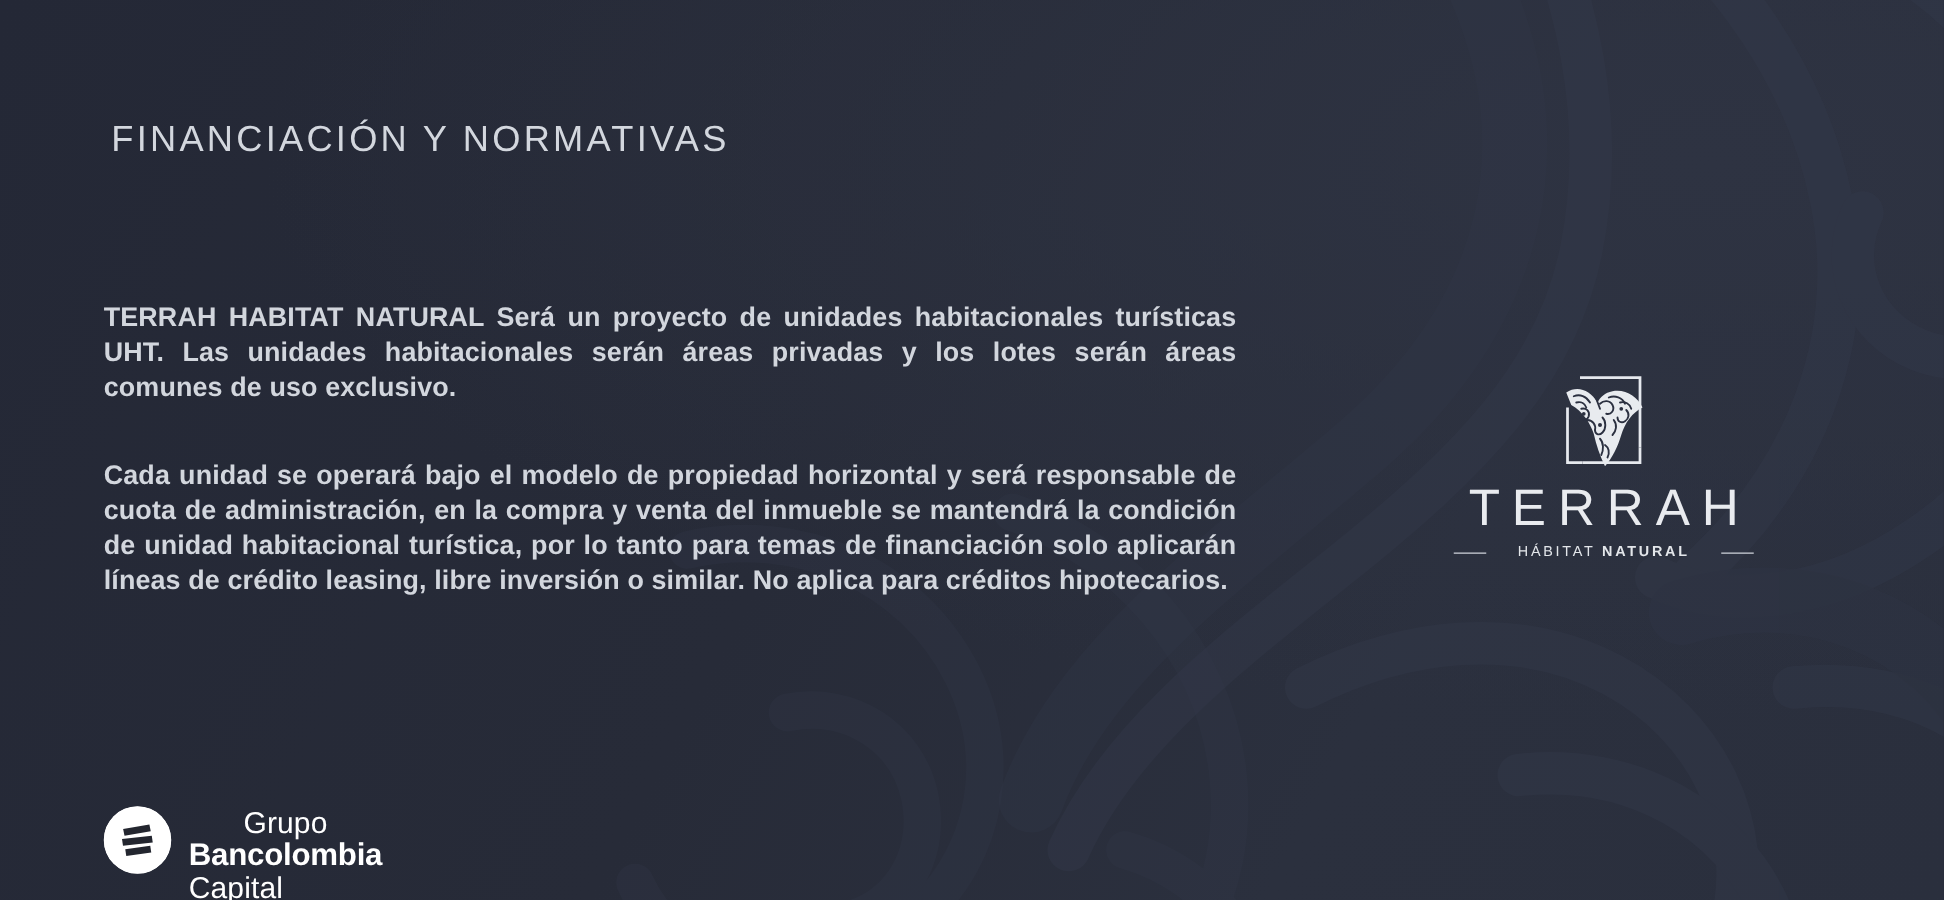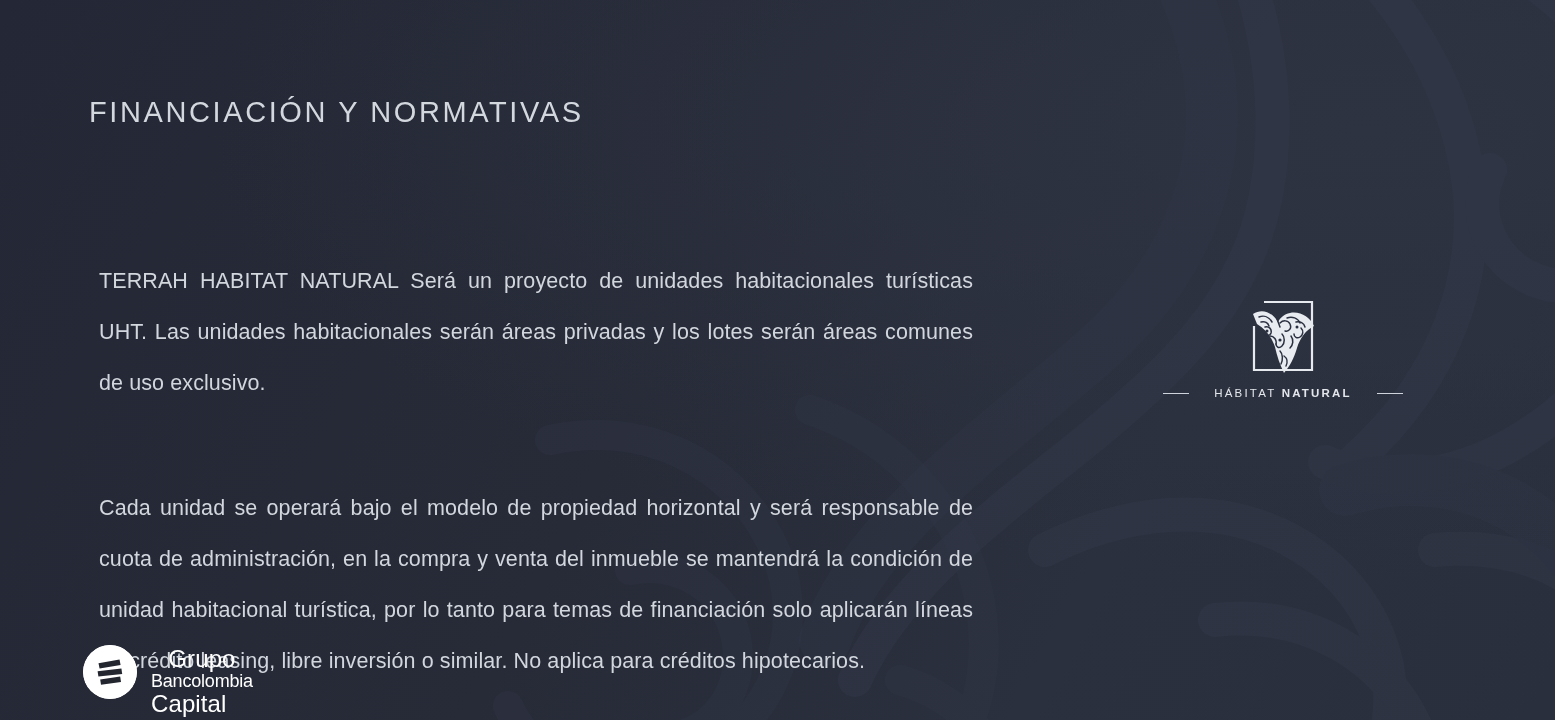--- a/index.html
+++ b/index.html
@@ -70,27 +70,28 @@
   }
 
   .body-copy {
     position: absolute;
     left: 0;
     top: 240px;
     width: 906px;
   }
 
   .body-copy p {
-    margin: 16px;
+    margin: 0;
     font-size: 21.5px;
-    line-height: 51px;
+    line-height: 28px;
     color: #d2d6dd;
     text-align: justify;
     text-justify: inter-word;
     letter-spacing: 0.1px;
+    font-weight: bold;
   }
   .body-copy p.last-line-left {
     text-align-last: left;
   }
   .para-gap { height: 42px; }
 
   
   .bancolombia {
     position: absolute;
     left: 83px;
@@ -117,22 +118,22 @@
     padding-top: 2px;
   }
   .banco-grupo {
     font-size: 24px;
     font-weight: 400;
     color: #ffffff;
     letter-spacing: 0.1px;
     text-align: center;
   }
   .banco-name {
-    font-size: 18px;
-    font-weight: 400;
+    font-size: 25px;
+    font-weight: 700;
     color: #ffffff;
     letter-spacing: -0.2px;
     margin-top: 1px;
   }
   .banco-capital {
     font-size: 24px;
     font-weight: 400;
     color: #ffffff;
     letter-spacing: 0.1px;
     margin-top: 1px;
@@ -280,20 +281,21 @@
           </g>
           <g fill="#2b3040">
             <circle cx="23" cy="35" r="1.5"></circle>
             <circle cx="53" cy="31" r="1.5"></circle>
             <circle cx="36" cy="44" r="1.6"></circle>
           </g>
         </g>
       </svg>
     </div>
 
+    <div class="terrah-word">TERRAH</div>
 
     <div class="terrah-sub">
       <span class="terrah-rule"></span>
       <span class="terrah-sub-text">
         <span>HÁBITAT</span>
         <span class="nat">NATURAL</span>
       </span>
       <span class="terrah-rule"></span>
     </div>
   </div>

